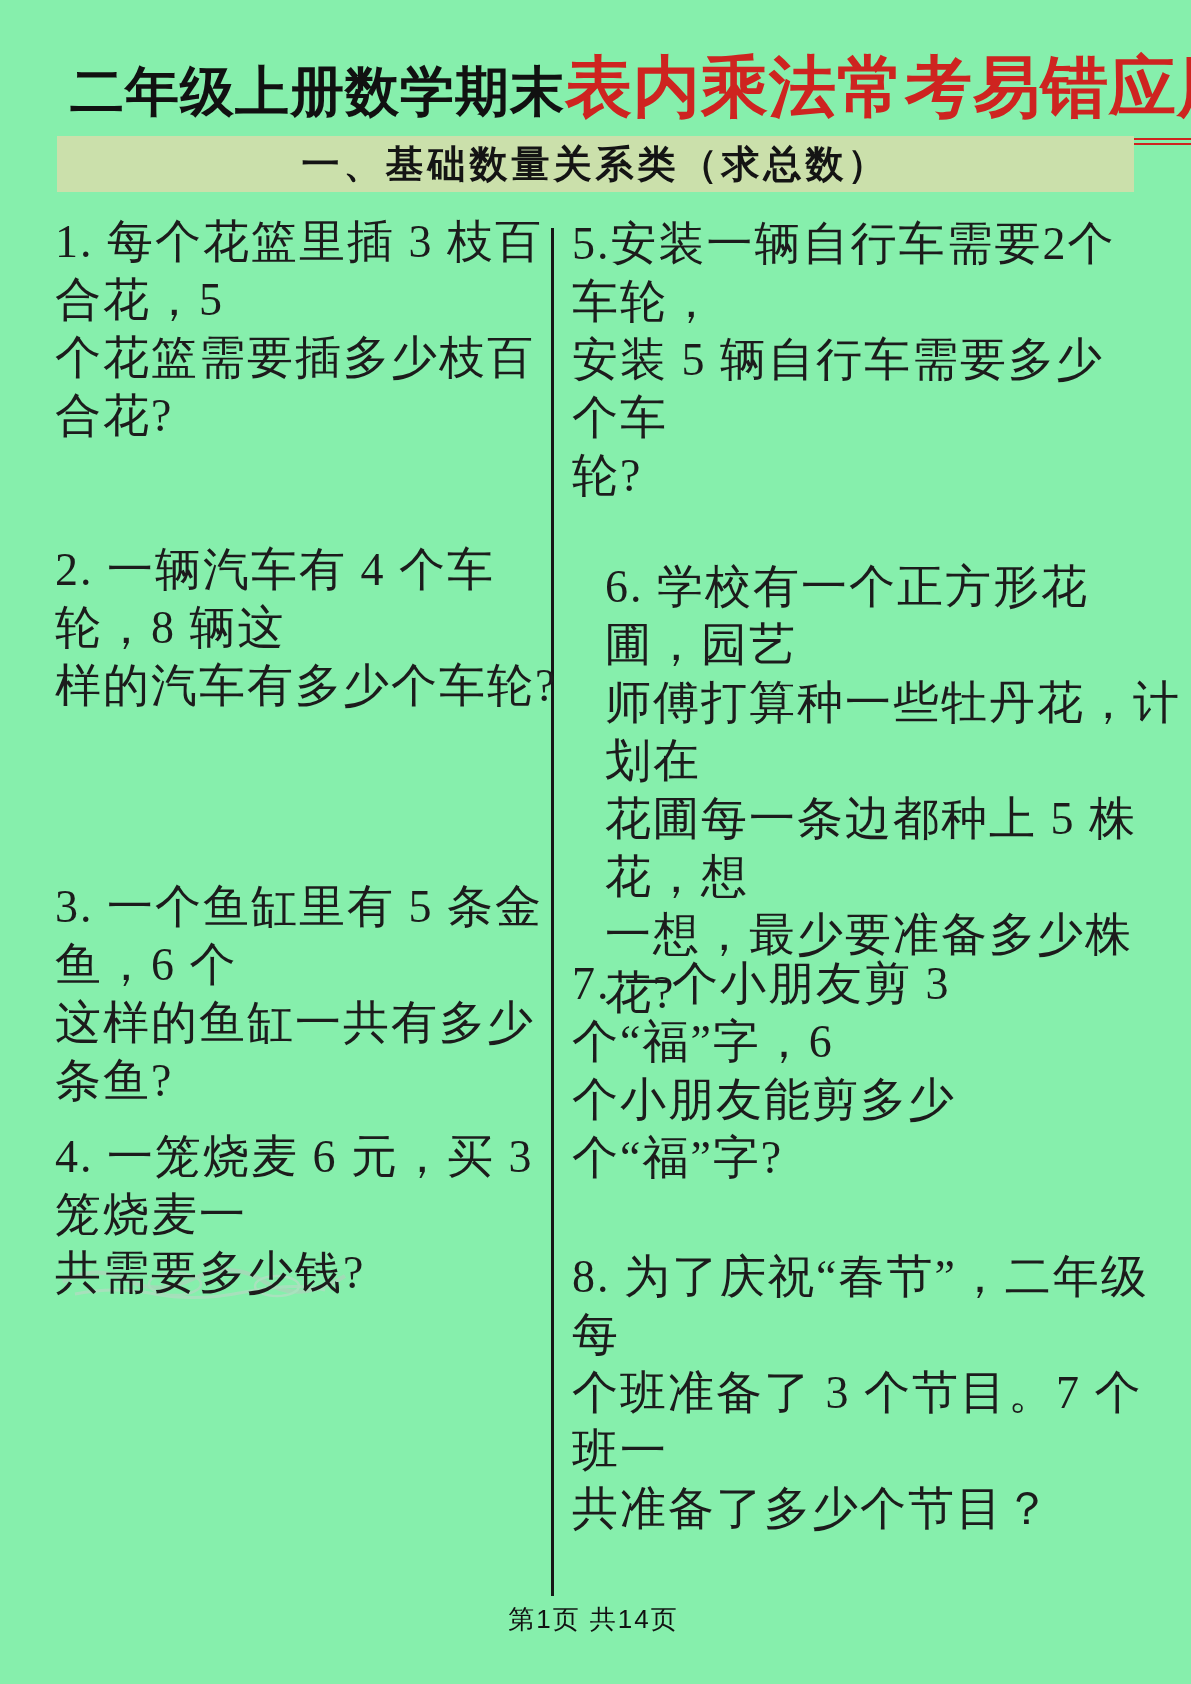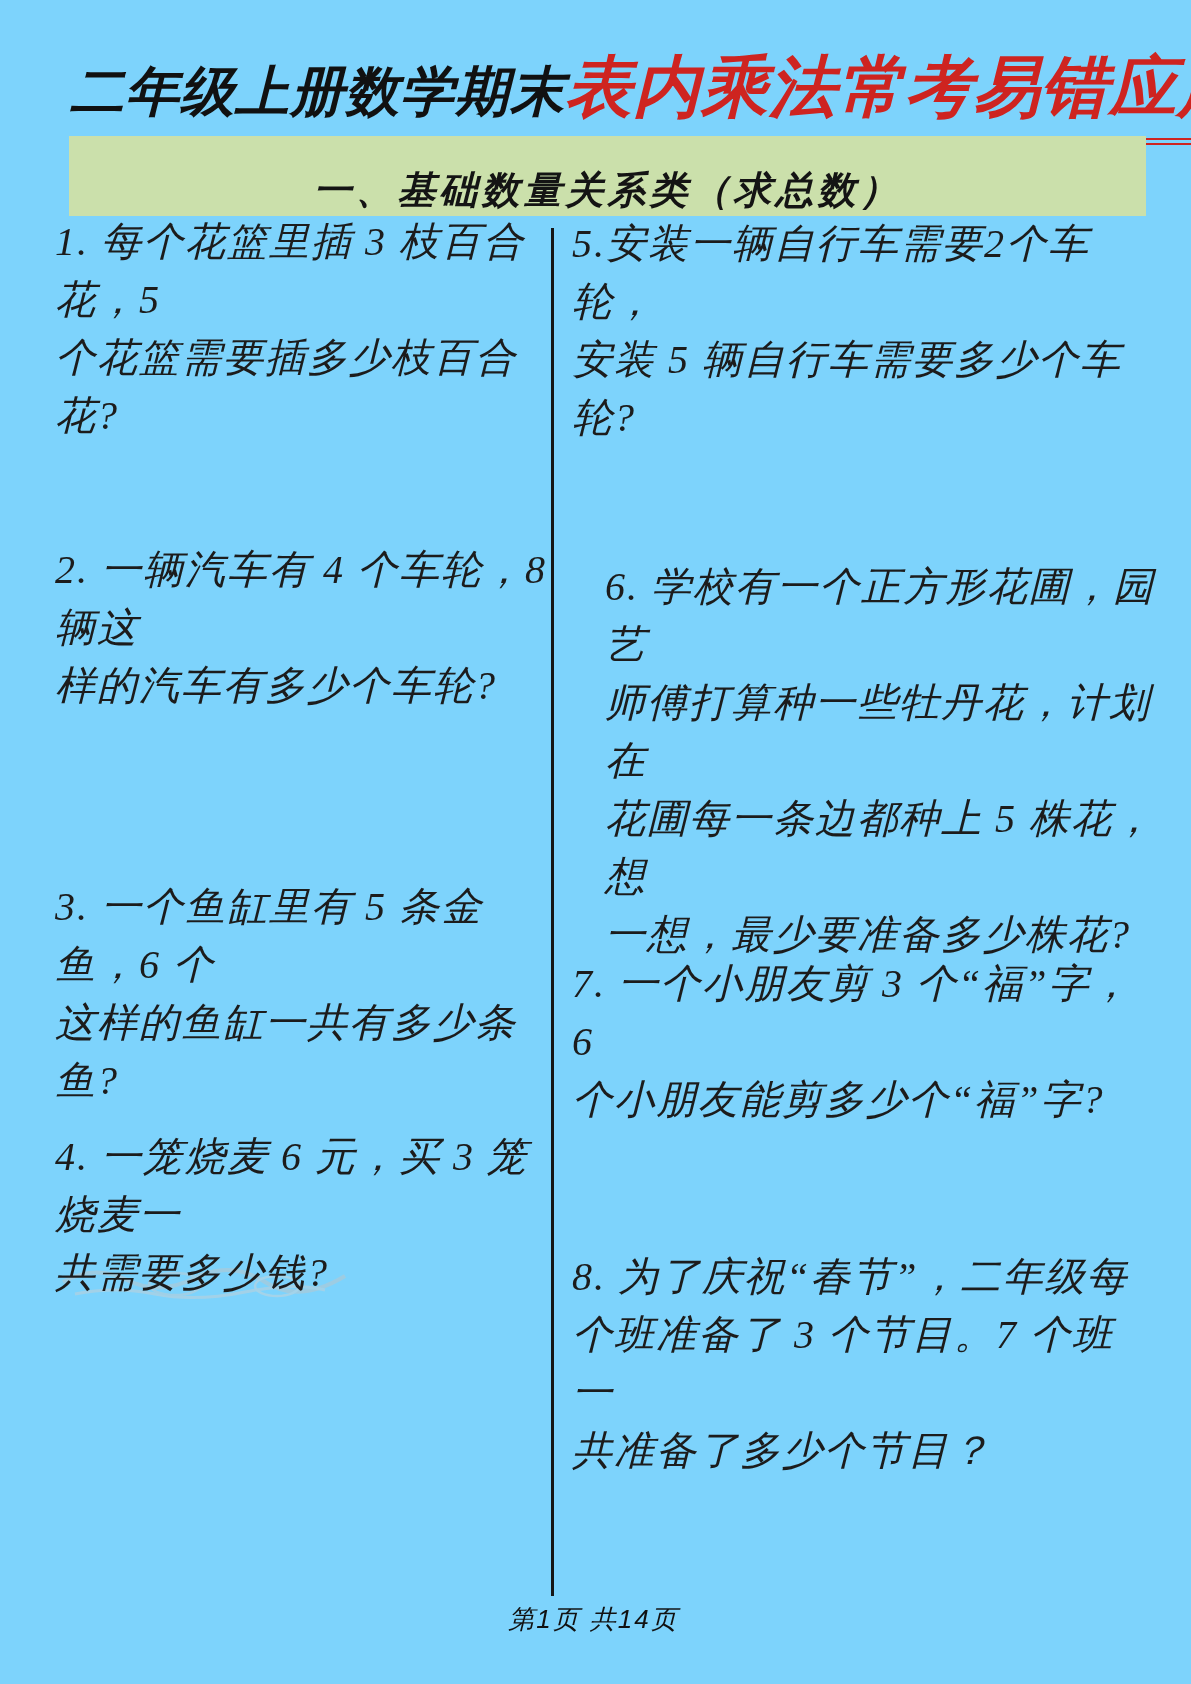--- a/index.html
+++ b/index.html
@@ -1,24 +1,23 @@
 <!DOCTYPE html>
 <html><head>
 <meta charset="utf-8">
 <style>
   html, body { margin: 0; padding: 0; background: #ffffff; }
   .page {
     position: relative;
     width: 1191px;
     height: 1684px;
-    background: #7dd3fc;
+    background: #86efac;
     overflow: hidden;
     font-family: "Liberation Serif", "DejaVu Serif", serif;
     color: #1c1c1c;
-    font-style: italic;
   }
 
   
   .title-row {
     position: absolute;
     left: 70px;
     top: 42px;
     display: flex;
     align-items: baseline;
     white-space: nowrap;
@@ -37,46 +36,45 @@
     border-bottom: 7px double #ce2420;
     padding-bottom: 5px;
   }
 
   
   .banner {
     position: absolute;
     left: 57px;
     top: 136px;
     width: 1077px;
-    height: 80px;
+    height: 56px;
     background: #cbe0ab;
     display: flex;
-    align-items: flex-end;
+    align-items: center;
     justify-content: center;
-    margin-left: 12px;
   }
   .banner-label {
     font-size: 38px;
     font-weight: 700;
     letter-spacing: 4px;
     color: #141414;
   }
 
   
   .divider {
     position: absolute;
     left: 551px;
     top: 228px;
     width: 3px;
     height: 1368px;
     background: #161616;
   }
   .p {
     position: absolute;
-    font-size: 40px;
+    font-size: 46px;
     line-height: 58px;
     letter-spacing: 2px;
     white-space: pre-line;
     color: #1c1c1c;
   }
   .col-left .p { left: 55px; width: 505px; }
   .col-right .p { left: 572px; width: 578px; }
   .p1 { top: 213px; }
   .p2 { top: 541px; }
   .p3 { top: 878px; }

